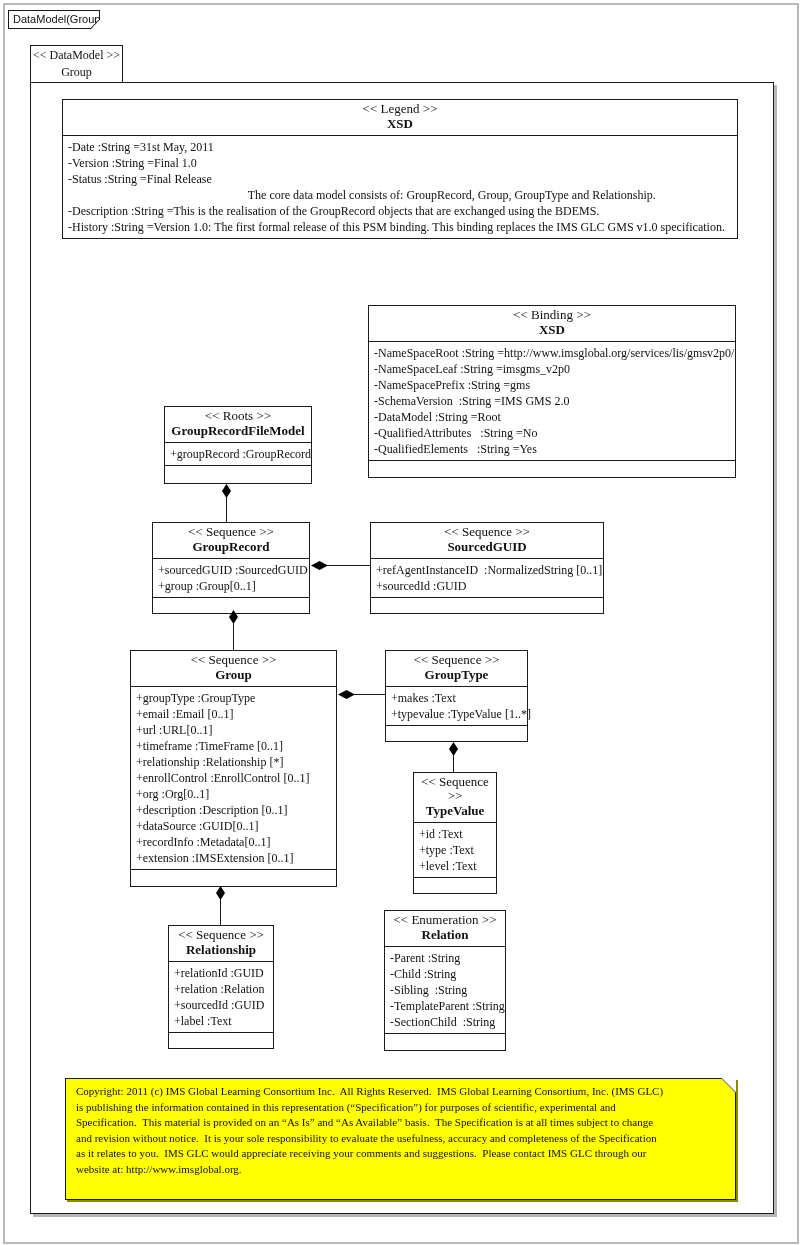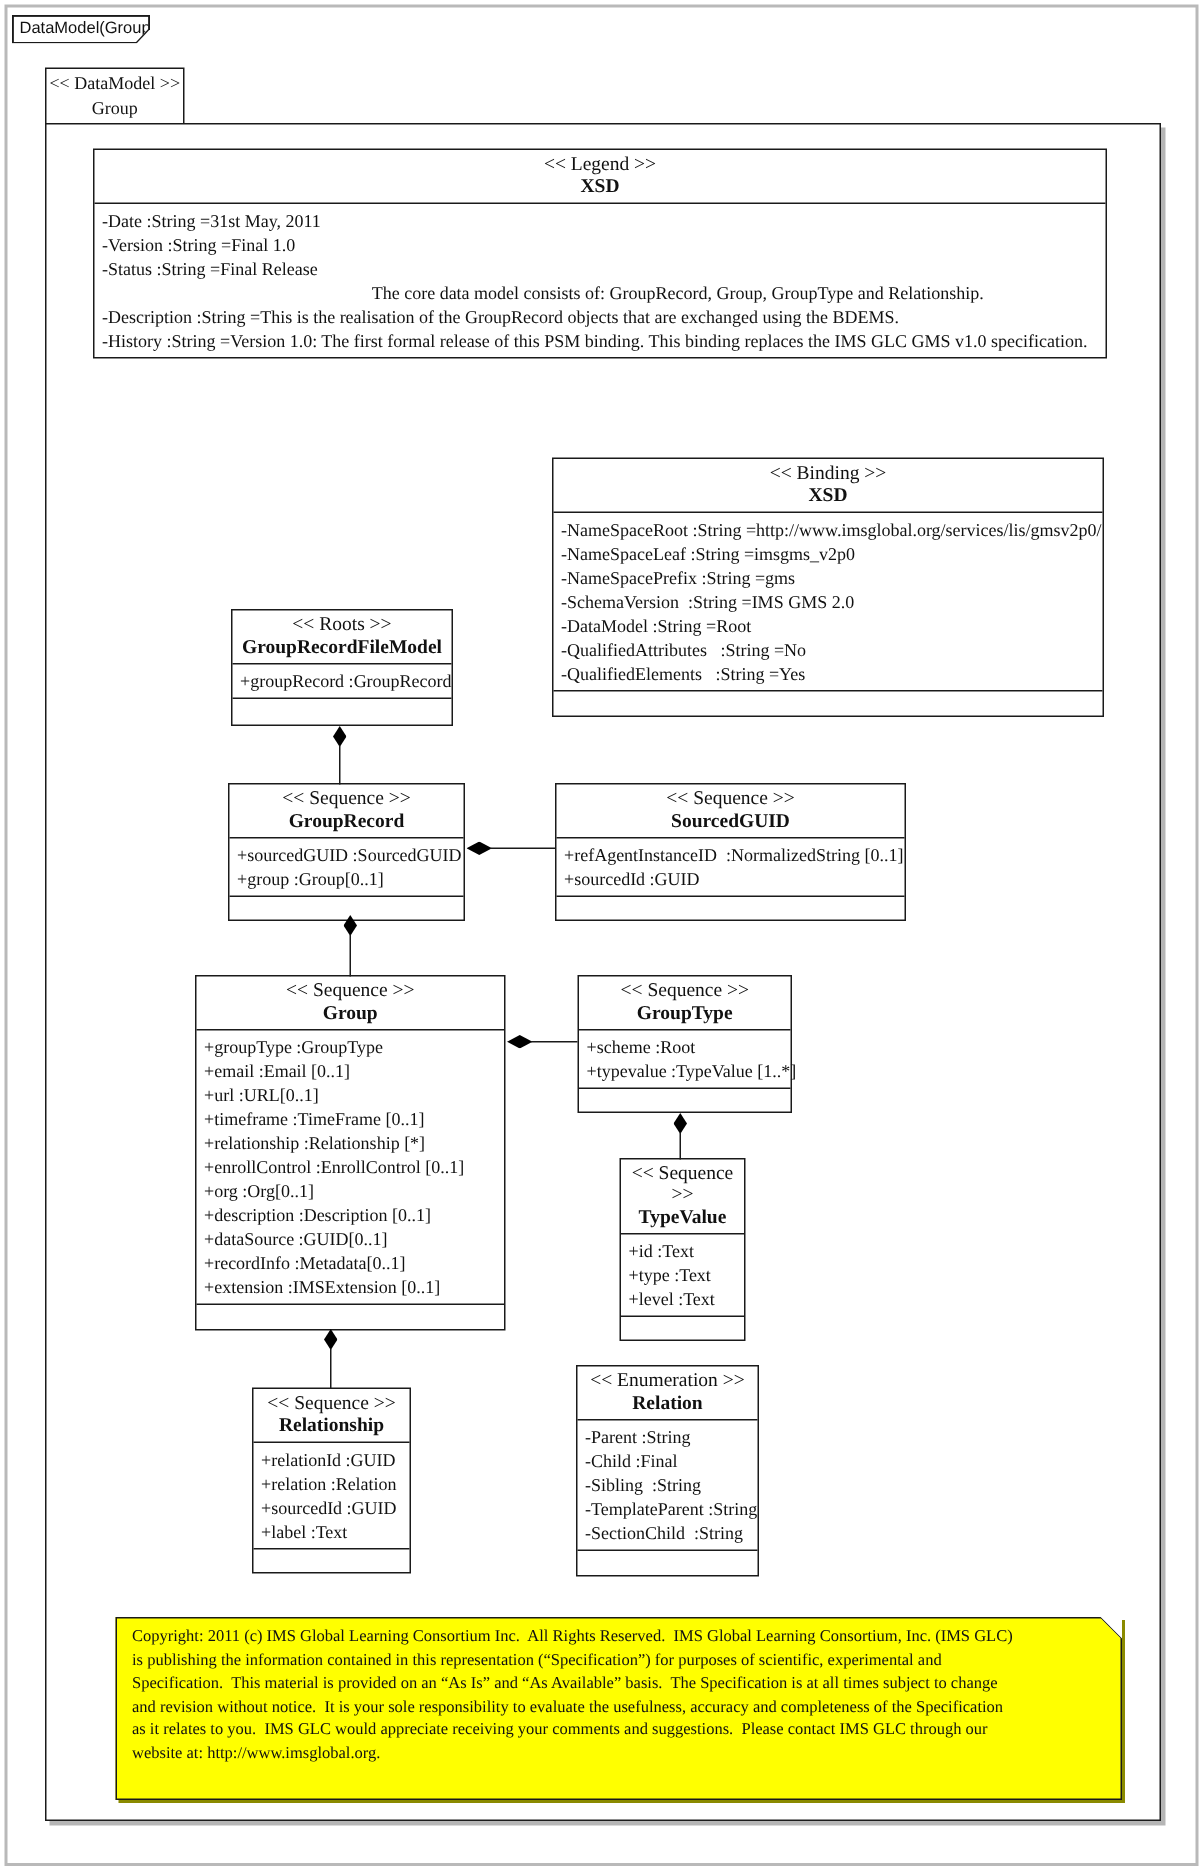--- a/index.html
+++ b/index.html
@@ -34,21 +34,21 @@
   
   .vline{position:absolute;width:1px;background:#1a1a1a;}
   .hline{position:absolute;height:1px;background:#1a1a1a;}
   .diamond-v{position:absolute;width:9px;height:14px;background:#000;
     clip-path:polygon(50% 0,100% 50%,50% 100%,0 50%);}
   .diamond-h{position:absolute;width:17px;height:9px;background:#000;
     clip-path:polygon(50% 0,100% 50%,50% 100%,0 50%);}
   
   .note{left:65px;top:1078px;width:671px;height:122px;border:1px solid #1a1a1a;
     background:#ffff00;box-shadow:2px 2px 0 #8a8a00;box-sizing:border-box;
-    padding:5px 10px 0 10px;font-size:11px;line-height:15.6px;margin-left:12px;}
+    padding:5px 10px 0 10px;font-size:11px;line-height:15.6px;}
   .note .attr-line{white-space:pre;}
   .fold{position:absolute;top:-1px;right:-1px;width:15px;height:15px;background:#fff;
     clip-path:polygon(0 0,100% 0,100% 100%);overflow:visible;}
   .fold-line{position:absolute;left:-3px;top:7px;width:21px;height:1px;background:#000;
     transform:rotate(45deg);}
 </style>
 </head>
 <body>
 
 <div class="abs outer-border"></div>
@@ -89,21 +89,21 @@
       <div class="attr-line">-NameSpaceLeaf :String =imsgms_v2p0</div>
       <div class="attr-line">-NameSpacePrefix :String =gms</div>
       <div class="attr-line">-SchemaVersion  :String =IMS GMS 2.0</div>
       <div class="attr-line">-DataModel :String =Root</div>
       <div class="attr-line">-QualifiedAttributes   :String =No</div>
       <div class="attr-line">-QualifiedElements   :String =Yes</div>
     </div>
   <div class="uml-empty" style="height:16px;"></div>
 </div>
 
-<div class="uml-box" style="left:154px;top:406px;width:148px;">
+<div class="uml-box" style="left:164px;top:406px;width:148px;">
   <div class="uml-header">
     <div class="st">&lt;&lt; Roots &gt;&gt;</div>
     <div class="nm">GroupRecordFileModel</div>
   </div>
   <div class="uml-attrs">
       <div class="attr-line">+groupRecord :GroupRecord</div>
     </div>
   <div class="uml-empty" style="height:17px;"></div>
 </div>
 
@@ -151,21 +151,21 @@
     </div>
   <div class="uml-empty" style="height:16px;"></div>
 </div>
 
 <div class="uml-box" style="left:385px;top:650px;width:143px;">
   <div class="uml-header">
     <div class="st">&lt;&lt; Sequence &gt;&gt;</div>
     <div class="nm">GroupType</div>
   </div>
   <div class="uml-attrs">
-      <div class="attr-line">+scheme :Root</div>
+      <div class="attr-line">+makes :Text</div>
       <div class="attr-line">+typevalue :TypeValue [1..*]</div>
     </div>
   <div class="uml-empty" style="height:15px;"></div>
 </div>
 
 <div class="uml-box" style="left:413px;top:772px;width:84px;">
   <div class="uml-header">
     <div class="st">&lt;&lt; Sequence &gt;&gt;</div>
     <div class="nm">TypeValue</div>
   </div>
@@ -191,21 +191,21 @@
   <div class="uml-empty" style="height:15px;"></div>
 </div>
 
 <div class="uml-box" style="left:384px;top:910px;width:122px;">
   <div class="uml-header">
     <div class="st">&lt;&lt; Enumeration &gt;&gt;</div>
     <div class="nm">Relation</div>
   </div>
   <div class="uml-attrs">
       <div class="attr-line">-Parent :String</div>
-      <div class="attr-line">-Child :Final</div>
+      <div class="attr-line">-Child :String</div>
       <div class="attr-line">-Sibling  :String</div>
       <div class="attr-line">-TemplateParent :String</div>
       <div class="attr-line">-SectionChild  :String</div>
     </div>
   <div class="uml-empty" style="height:16px;"></div>
 </div>
 
 <div>
   <div class="diamond-v" style="left:222px;top:484px;"></div>
   <div class="vline" style="left:226px;top:497px;height:26px;"></div>

